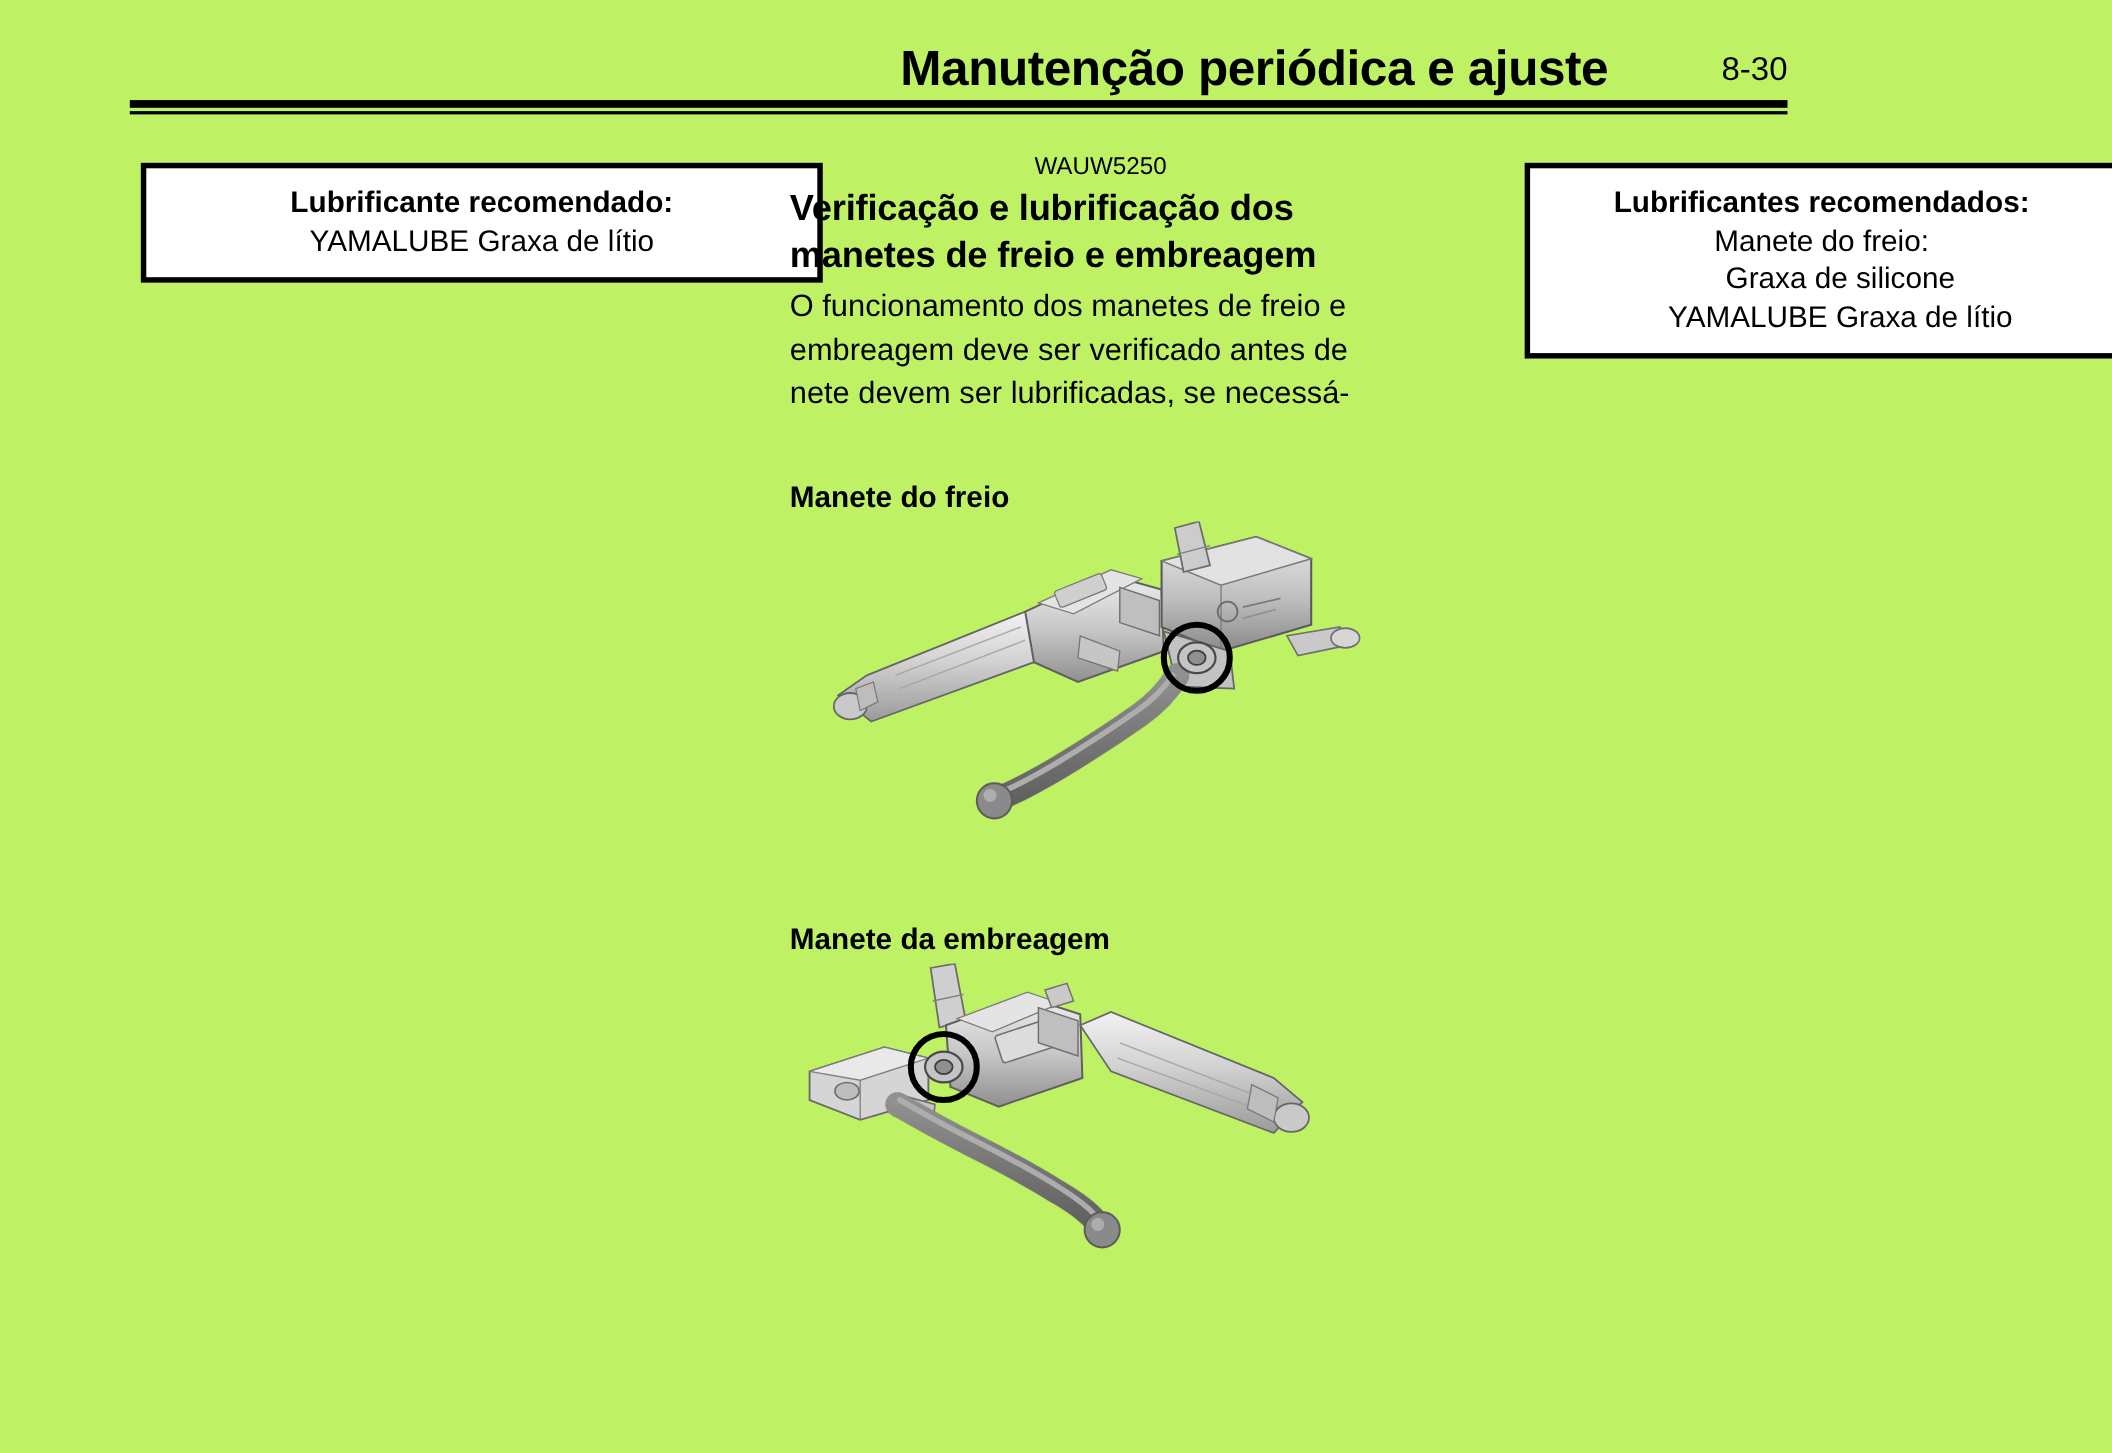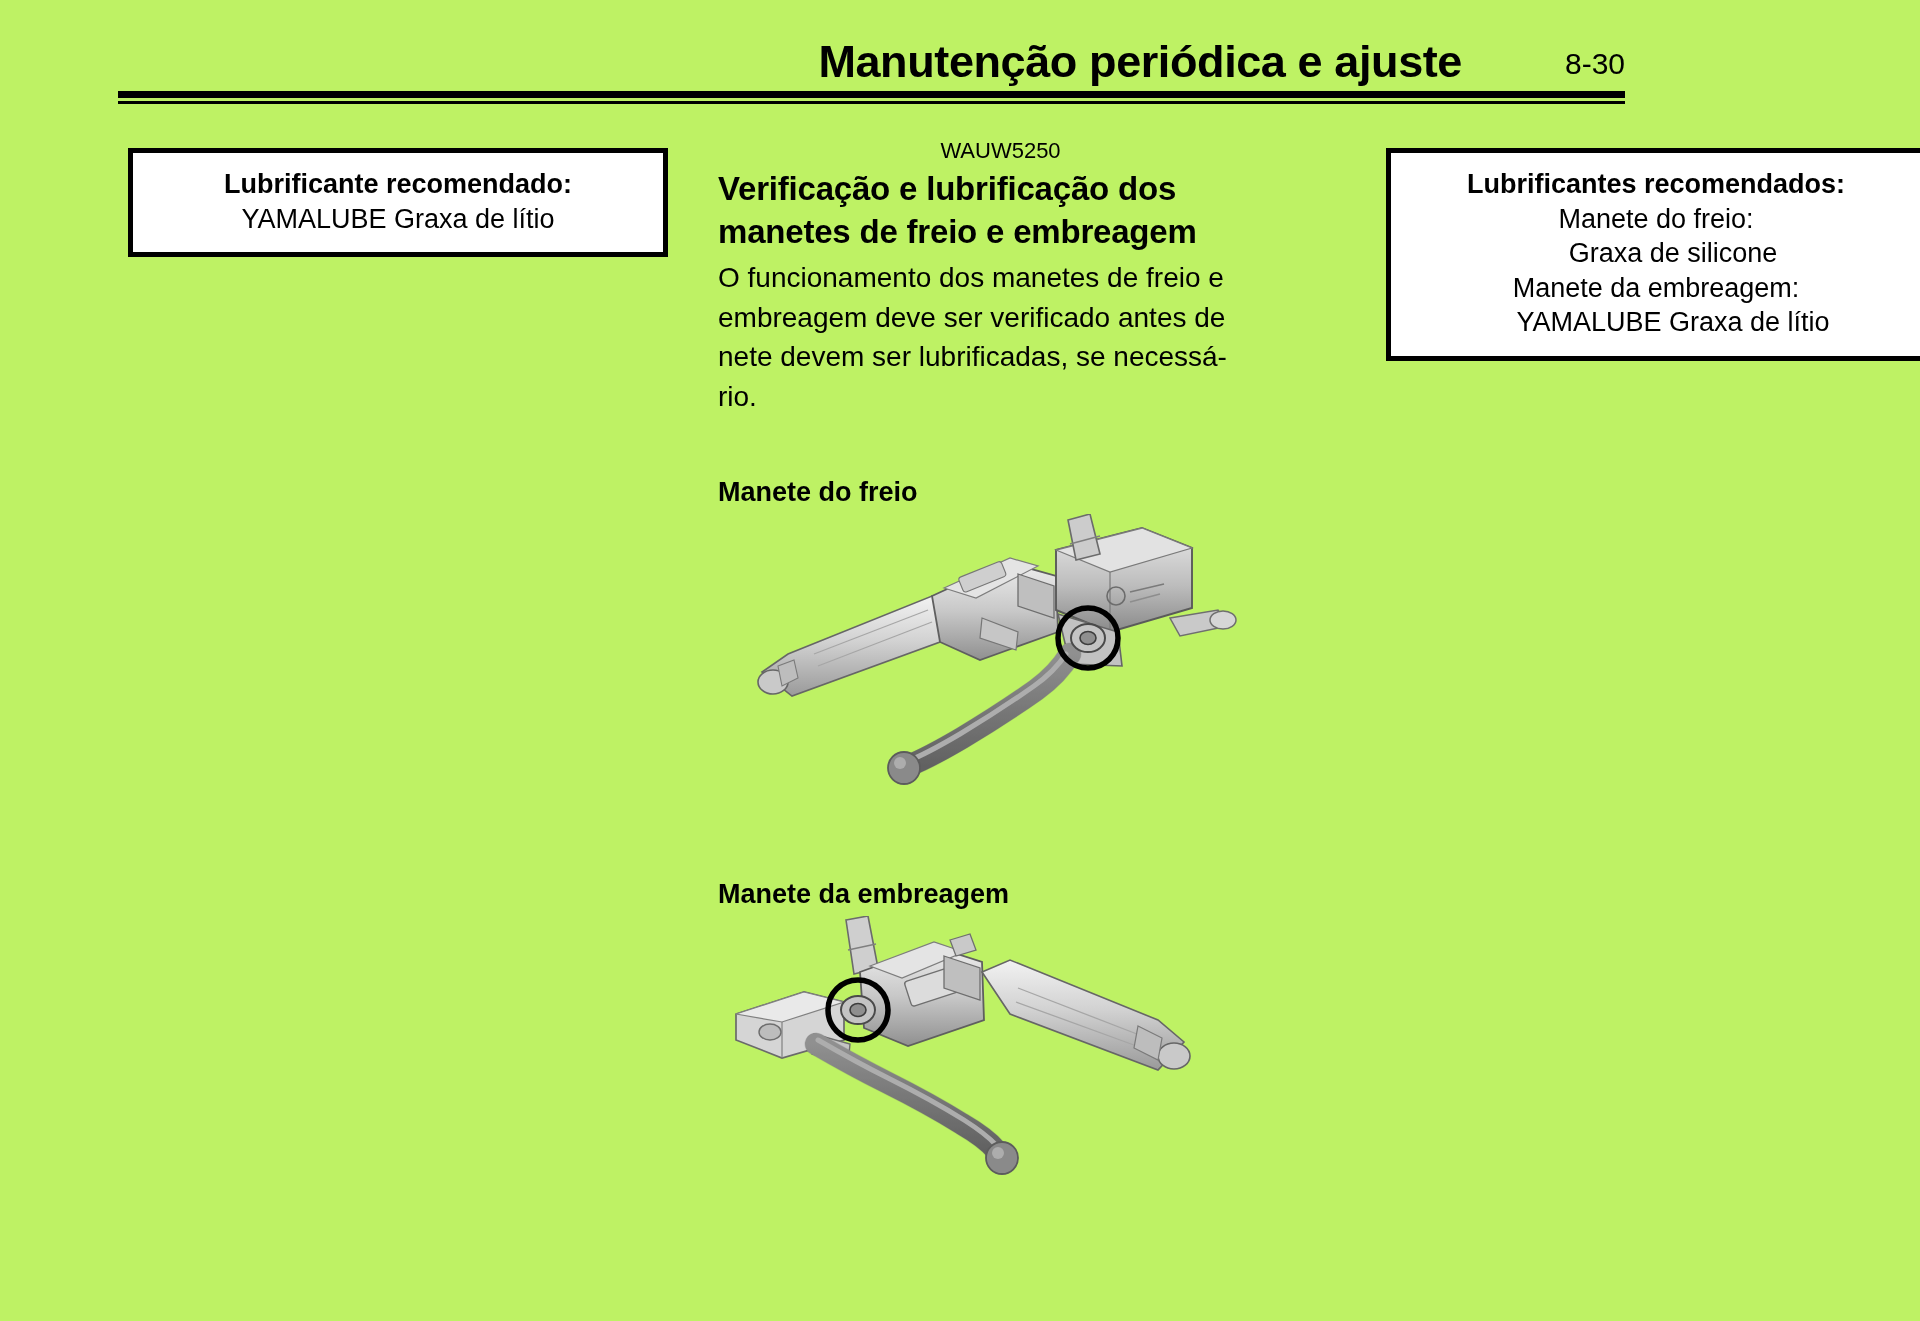--- a/index.html
+++ b/index.html
@@ -62,21 +62,21 @@
     top: 101px;
     height: 3px;
     background: #000000;
   }
 
   
   #col-left {
     position: absolute;
     left: 128px;
     top: 148px;
-    width: 540px;
+    width: 620px;
     border-radius: 31px;
   }
   #col-center {
     position: absolute;
     left: 718px;
     top: 140px;
     width: 565px;
   }
   #col-right {
     position: absolute;
@@ -174,21 +174,20 @@
 
     <h2 id="section-heading">
       <span>Verificação e lubrificação dos</span><br>
       <span>manetes de freio e embreagem</span>
     </h2>
 
     <p id="body-paragraph">
       <span class="ln">O funcionamento dos manetes de freio e</span>
       <span class="ln">embreagem deve ser verificado antes de</span>
       <span class="ln">nete devem ser lubrificadas, se necessá-</span>
-      <span class="ln">rio.</span>
     </p>
 
     <h3 id="fig1-caption" class="figure-caption">Manete do freio</h3>
 
     <div class="figure-wrap">
       <svg width="565" height="290" viewBox="0 0 565 290" xmlns="http://www.w3.org/2000/svg">
         <defs>
           <linearGradient id="gBar1" x1="0" y1="0" x2="0" y2="1">
             <stop offset="0%" stop-color="#f2f2f2"></stop>
             <stop offset="45%" stop-color="#d2d2d2"></stop>
@@ -330,18 +329,17 @@
       </svg>
     </div>
 
   </div>
 
   <div id="col-right">
     <div class="lube-box">
       <div class="lube-title">Lubrificantes recomendados:</div>
       <div class="lube-line">Manete do freio:</div>
       <div class="lube-line indent">Graxa de silicone</div>
-      <div class="lube-line">Manete da embreagem:</div>
       <div class="lube-line indent">YAMALUBE Graxa de lítio</div>
     </div>
   </div>
 
 </div>
 
 </body></html>

